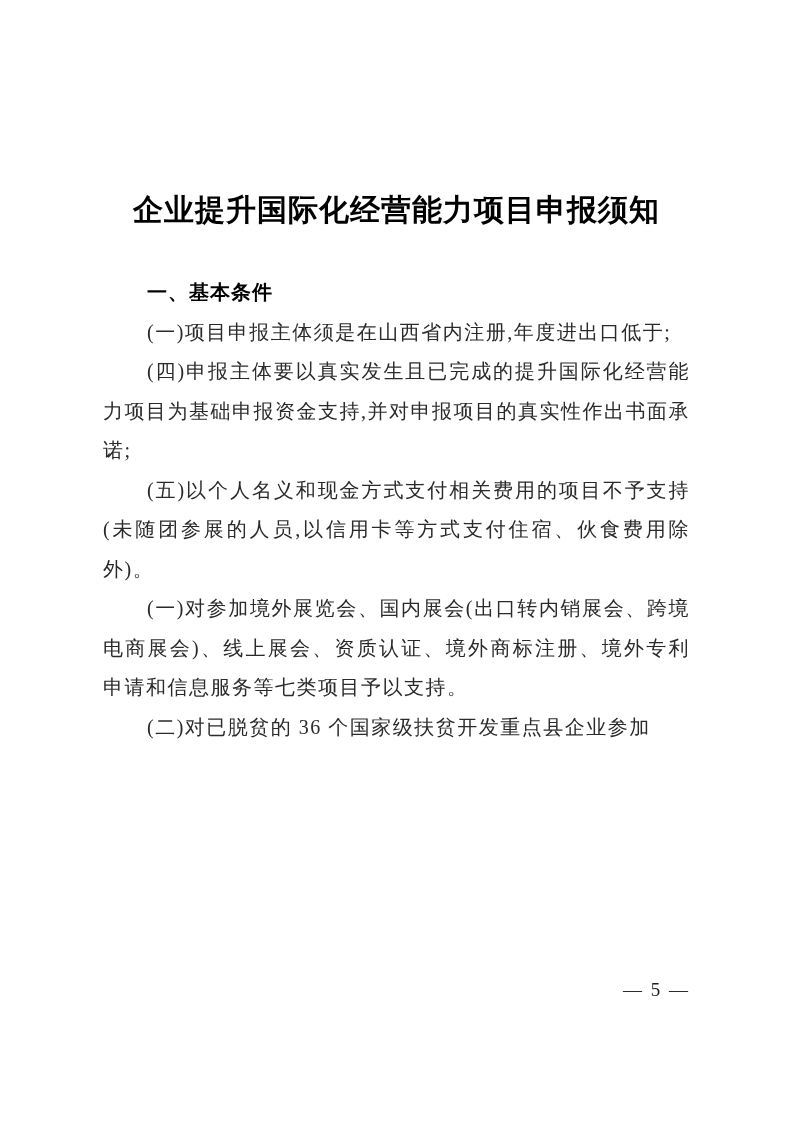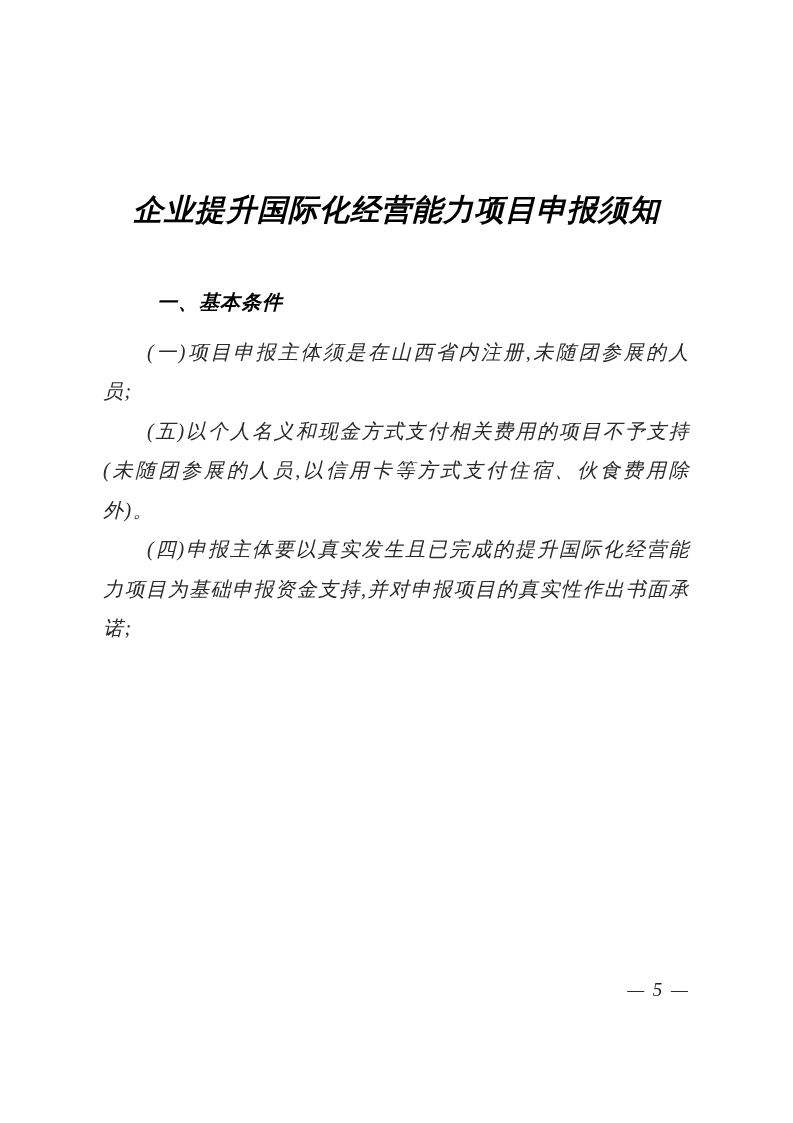--- a/index.html
+++ b/index.html
@@ -8,21 +8,20 @@
     background: #ffffff;
   }
   .page {
     position: relative;
     width: 793px;
     height: 1123px;
     background: #ffffff;
     overflow: hidden;
     font-family: "Liberation Serif", serif;
     color: #1e1e1e;
-    font-style: italic;
   }
   .doc-title {
     position: absolute;
     top: 191px;
     left: 103px;
     width: 587px;
     margin: 0;
     text-align: center;
     font-family: "Liberation Serif", serif;
     font-size: 30px;
@@ -32,21 +31,21 @@
     color: #000000;
     white-space: nowrap;
   }
   .content {
     position: absolute;
     top: 273px;
     left: 103px;
     width: 587px;
   }
   .sec-heading {
-    margin: 10px;
+    margin: 0;
     font-family: "Liberation Sans", sans-serif;
     font-size: 20px;
     font-weight: 700;
     line-height: 39.5px;
     text-indent: 44px;
     letter-spacing: 1px;
     color: #000000;
   }
   .para {
     margin: 0;
@@ -75,28 +74,30 @@
 <body>
 
 <div class="page">
 
   <h1 class="doc-title">企业提升国际化经营能力项目申报须知</h1>
 
   <div class="content">
 
     <h2 class="sec-heading">一、基本条件</h2>
 
-    <p class="para">(一)项目申报主体须是在山西省内注册,未随团参展的人员;</p>
+    <p class="para">(一)项目申报主体须是在山西省内注册,年度进出口低于;</p>
 
 
 
+    <p class="para">(四)申报主体要以真实发生且已完成的提升国际化经营能力项目为基础申报资金支持,并对申报项目的真实性作出书面承诺;</p>
+
     <p class="para">(五)以个人名义和现金方式支付相关费用的项目不予支持(未随团参展的人员,以信用卡等方式支付住宿、伙食费用除外)。</p>
 
-    <p class="para">(四)申报主体要以真实发生且已完成的提升国际化经营能力项目为基础申报资金支持,并对申报项目的真实性作出书面承诺;</p>
 
+    <p class="para">(一)对参加境外展览会、国内展会(出口转内销展会、跨境电商展会)、线上展会、资质认证、境外商标注册、境外专利申请和信息服务等七类项目予以支持。</p>
 
-
+    <p class="para">(二)对已脱贫的 36 个国家级扶贫开发重点县企业参加</p>
 
   </div>
 
   <div class="page-number">— 5 —</div>
 
 </div>
 
 </body></html>

